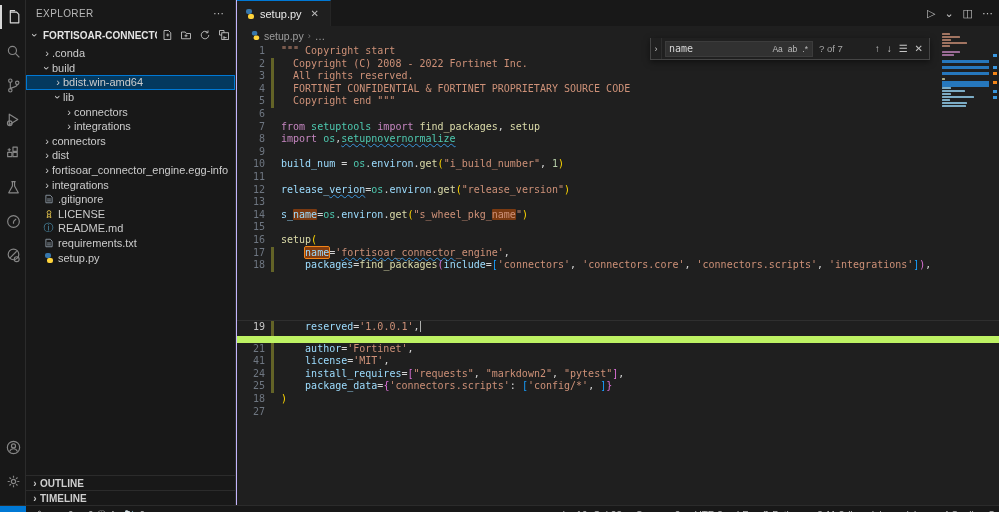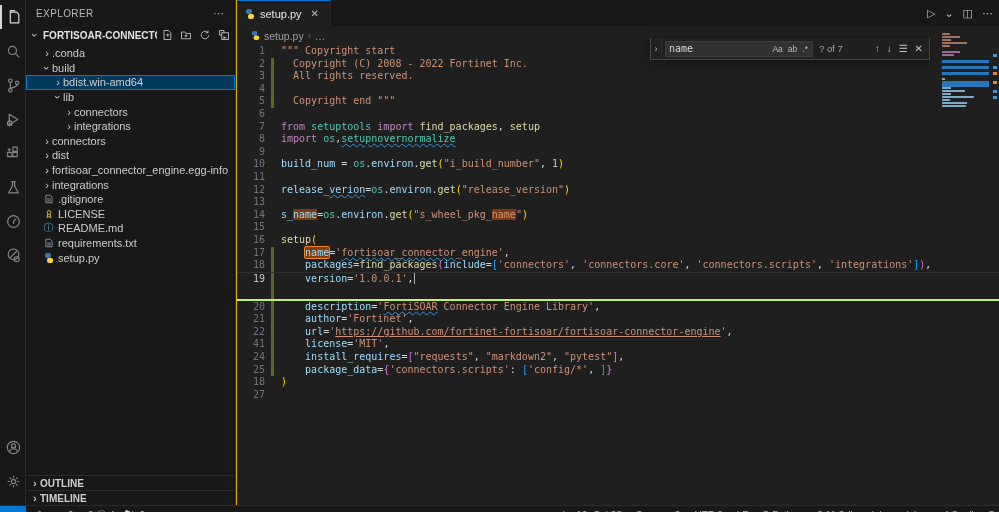--- a/index.html
+++ b/index.html
@@ -1,18 +1,18 @@
 <!DOCTYPE html>
 <html><head>
 <meta charset="utf-8">
 <style>
   * { margin:0; padding:0; box-sizing:border-box; }
   html,body { width:999px; height:512px; overflow:hidden; background:#1f1f1f;
     font-family:"Liberation Sans", sans-serif; }
-  .screen { position:relative; width:999px; height:512px; background:#eab308; color:#ccc;border-radius:26px; }
+  .screen { position:relative; width:999px; height:512px; background:#c4b5fd; color:#ccc;border-radius:26px; }
 
   
   .activitybar { position:absolute; left:0; top:0; bottom:0; width:26px; background:#181818;
     border-right:1px solid #2b2b2b; display:flex; flex-direction:column; justify-content:space-between; z-index:5; }
   .ab-top,.ab-bottom { display:flex; flex-direction:column; }
   .ab-item { width:26px; height:34px; display:flex; align-items:center; justify-content:center;
     color:#868686; cursor:pointer; position:relative; }
   .ab-item svg { stroke:#868686; }
   .ab-item.active svg { stroke:#d7d7d7; }
   .ab-item.active::before { content:""; position:absolute; left:0; top:5px; bottom:5px; width:2px; background:#d7d7d7; }
@@ -53,21 +53,21 @@
   .bc-sep { font-size:9px; color:#7a7a7a; }
 
   
   .codearea { position:absolute; left:0; right:0; top:45px; bottom:0; overflow:hidden;
     font-family:"DejaVu Sans Mono", monospace; font-size:10px; line-height:12.6px; }
   .codeline { position:relative; height:12.6px; white-space:pre; display:flex; }
   .codeline .num { width:28px; text-align:right; color:#6e7681; flex:0 0 28px; }
   .codeline .modbar { position:absolute; left:34px; top:0; bottom:0; width:3px; background:#636327; display:none; }
   .codeline.mod .modbar { display:block; }
   .codeline .txt { margin-left:16px; }
-  .codeline.cur { border-top:1px solid #2f2f2f; border-bottom:2px solid #bef264; height:29px; }
+  .codeline.cur { border-top:1px solid #2f2f2f; border-bottom:7px solid #bef264; height:23px;margin-top:48px; }
   .codeline.cur .num { color:#c6c6c6; }
   .tk.str{color:#ce9178} .tk.kw{color:#c586c0} .tk.mod{color:#4ec9b0} .tk.fn{color:#dcdcaa}
   .tk.var{color:#9cdcfe} .tk.num{color:#b5cea8} .tk.pun{color:#d4d4d4}
   .tk.b1{color:#ffd700} .tk.b2{color:#da70d6} .tk.b3{color:#179fff}
   .tk.wv{text-decoration:underline; text-decoration-style:wavy; text-decoration-color:#3a96dd; text-decoration-thickness:1px;}
   .tk.un{text-decoration:underline; text-decoration-color:#ce9178;}
   .tk.hl{background:rgba(234,92,0,.45); border-radius:1px;}
   .tk.hlc{background:rgba(234,92,0,.5); outline:1px solid #f38518; border-radius:1px;}
   .caret{display:inline-block; width:1.5px; height:11px; background:#aeafad; vertical-align:-2px;}
 
@@ -338,39 +338,37 @@
       </span>
       <span>setup.py</span>
       <span class="bc-sep">›</span>
       <span>…</span>
     </div>
 
     <div class="codearea" id="codearea">
         <div class="codeline"><span class="num">1</span><span class="txt"><span class="tk str">""" Copyright start</span></span></div>
         <div class="codeline mod"><span class="num">2</span><span class="modbar"></span><span class="txt"><span class="tk str">  Copyright (C) 2008 - 2022 Fortinet Inc.</span></span></div>
         <div class="codeline mod"><span class="num">3</span><span class="modbar"></span><span class="txt"><span class="tk str">  All rights reserved.</span></span></div>
-        <div class="codeline mod"><span class="num">4</span><span class="modbar"></span></div>
+        <div class="codeline mod"><span class="num">4</span><span class="modbar"></span><span class="txt"><span class="tk str">  FORTINET CONFIDENTIAL &amp; FORTINET PROPRIETARY SOURCE CODE</span></span></div>
         <div class="codeline mod"><span class="num">5</span><span class="modbar"></span><span class="txt"><span class="tk str">  Copyright end """</span></span></div>
         <div class="codeline"><span class="num">6</span><span class="txt"></span></div>
         <div class="codeline"><span class="num">7</span><span class="txt"><span class="tk kw">from </span><span class="tk mod">setuptools </span><span class="tk kw">import </span><span class="tk fn">find_packages</span><span class="tk pun">, </span><span class="tk fn">setup</span></span></div>
         <div class="codeline"><span class="num">8</span><span class="txt"><span class="tk kw">import </span><span class="tk mod">os</span><span class="tk pun">,</span><span class="tk mod wv">setupnovernormalize</span></span></div>
         <div class="codeline"><span class="num">9</span><span class="txt"></span></div>
         <div class="codeline"><span class="num">10</span><span class="txt"><span class="tk var">build_num </span><span class="tk pun">= </span><span class="tk mod">os</span><span class="tk pun">.</span><span class="tk var">environ</span><span class="tk pun">.</span><span class="tk fn">get</span><span class="tk b1">(</span><span class="tk str">"i_build_number"</span><span class="tk pun">, </span><span class="tk num">1</span><span class="tk b1">)</span></span></div>
         <div class="codeline"><span class="num">11</span><span class="txt"></span></div>
         <div class="codeline"><span class="num">12</span><span class="txt"><span class="tk var">release_</span><span class="tk var wv">verion</span><span class="tk pun">=</span><span class="tk mod">os</span><span class="tk pun">.</span><span class="tk var">environ</span><span class="tk pun">.</span><span class="tk fn">get</span><span class="tk b1">(</span><span class="tk str">"release_version"</span><span class="tk b1">)</span></span></div>
         <div class="codeline"><span class="num">13</span><span class="txt"></span></div>
         <div class="codeline"><span class="num">14</span><span class="txt"><span class="tk var">s_</span><span class="tk var hl">name</span><span class="tk pun">=</span><span class="tk mod">os</span><span class="tk pun">.</span><span class="tk var">environ</span><span class="tk pun">.</span><span class="tk fn">get</span><span class="tk b1">(</span><span class="tk str">"s_wheel_pkg_</span><span class="tk str hl">name</span><span class="tk str">"</span><span class="tk b1">)</span></span></div>
         <div class="codeline"><span class="num">15</span><span class="txt"></span></div>
         <div class="codeline"><span class="num">16</span><span class="txt"><span class="tk fn">setup</span><span class="tk b1">(</span></span></div>
         <div class="codeline mod"><span class="num">17</span><span class="modbar"></span><span class="txt"><span class="tk pun">    </span><span class="tk var hlc">name</span><span class="tk pun">=</span><span class="tk str">'</span><span class="tk str wv">fortisoar_connector</span><span class="tk str">_engine'</span><span class="tk pun">,</span></span></div>
         <div class="codeline mod"><span class="num">18</span><span class="modbar"></span><span class="txt"><span class="tk pun">    </span><span class="tk var">packages</span><span class="tk pun">=</span><span class="tk fn">find_packages</span><span class="tk b2">(</span><span class="tk var">include</span><span class="tk pun">=</span><span class="tk b3">[</span><span class="tk str">'connectors'</span><span class="tk pun">, </span><span class="tk str">'connectors.core'</span><span class="tk pun">, </span><span class="tk str">'connectors.scripts'</span><span class="tk pun">, </span><span class="tk str">'integrations'</span><span class="tk b3">]</span><span class="tk b2">)</span><span class="tk pun">,</span></span></div>
-        <div class="codeline mod cur"><span class="num">19</span><span class="modbar"></span><span class="txt"><span class="tk pun">    </span><span class="tk var">version</span><span class="tk pun">=</span><span class="tk str">'1.0.0.1'</span><span class="tk pun">,</span><span class="caret"></span></span></div>
-        <div class="codeline mod"><span class="num">20</span><span class="modbar"></span><span class="txt"><span class="tk pun">    </span><span class="tk var">description</span><span class="tk pun">=</span><span class="tk str">'</span><span class="tk str wv">FortiSOAR</span><span class="tk str"> Connector Engine Library'</span><span class="tk pun">,</span></span></div>
+        <div class="codeline mod cur"><span class="num">19</span><span class="modbar"></span><span class="txt"><span class="tk pun">    </span><span class="tk var">reserved</span><span class="tk pun">=</span><span class="tk str">'1.0.0.1'</span><span class="tk pun">,</span><span class="caret"></span></span></div>
         <div class="codeline mod"><span class="num">21</span><span class="modbar"></span><span class="txt"><span class="tk pun">    </span><span class="tk var">author</span><span class="tk pun">=</span><span class="tk str">'Fortinet'</span><span class="tk pun">,</span></span></div>
-        <div class="codeline mod"><span class="num">22</span><span class="modbar"></span><span class="txt"><span class="tk pun">    </span><span class="tk var">url</span><span class="tk pun">=</span><span class="tk str">'</span><span class="tk str un">https://github.com/fortinet-fortisoar/fortisoar-connector-engine</span><span class="tk str">'</span><span class="tk pun">,</span></span></div>
         <div class="codeline mod"><span class="num">41</span><span class="modbar"></span><span class="txt"><span class="tk pun">    </span><span class="tk var">license</span><span class="tk pun">=</span><span class="tk str">'MIT'</span><span class="tk pun">,</span></span></div>
         <div class="codeline mod"><span class="num">24</span><span class="modbar"></span><span class="txt"><span class="tk pun">    </span><span class="tk var">install_requires</span><span class="tk pun">=</span><span class="tk b2">[</span><span class="tk str">"requests"</span><span class="tk pun">, </span><span class="tk str">"markdown2"</span><span class="tk pun">, </span><span class="tk str">"pytest"</span><span class="tk b2">]</span><span class="tk pun">,</span></span></div>
         <div class="codeline mod"><span class="num">25</span><span class="modbar"></span><span class="txt"><span class="tk pun">    </span><span class="tk var">package_data</span><span class="tk pun">=</span><span class="tk b2">{</span><span class="tk str">'connectors.scripts'</span><span class="tk pun">: </span><span class="tk b3">[</span><span class="tk str">'config/*'</span><span class="tk pun">, </span><span class="tk b3">]</span><span class="tk b2">}</span></span></div>
         <div class="codeline"><span class="num">18</span><span class="txt"><span class="tk b1">)</span></span></div>
         <div class="codeline"><span class="num">27</span><span class="txt"></span></div>
       </div>
 
     <div class="find">
       <span class="find-toggle">›</span>
       <span class="find-input">

